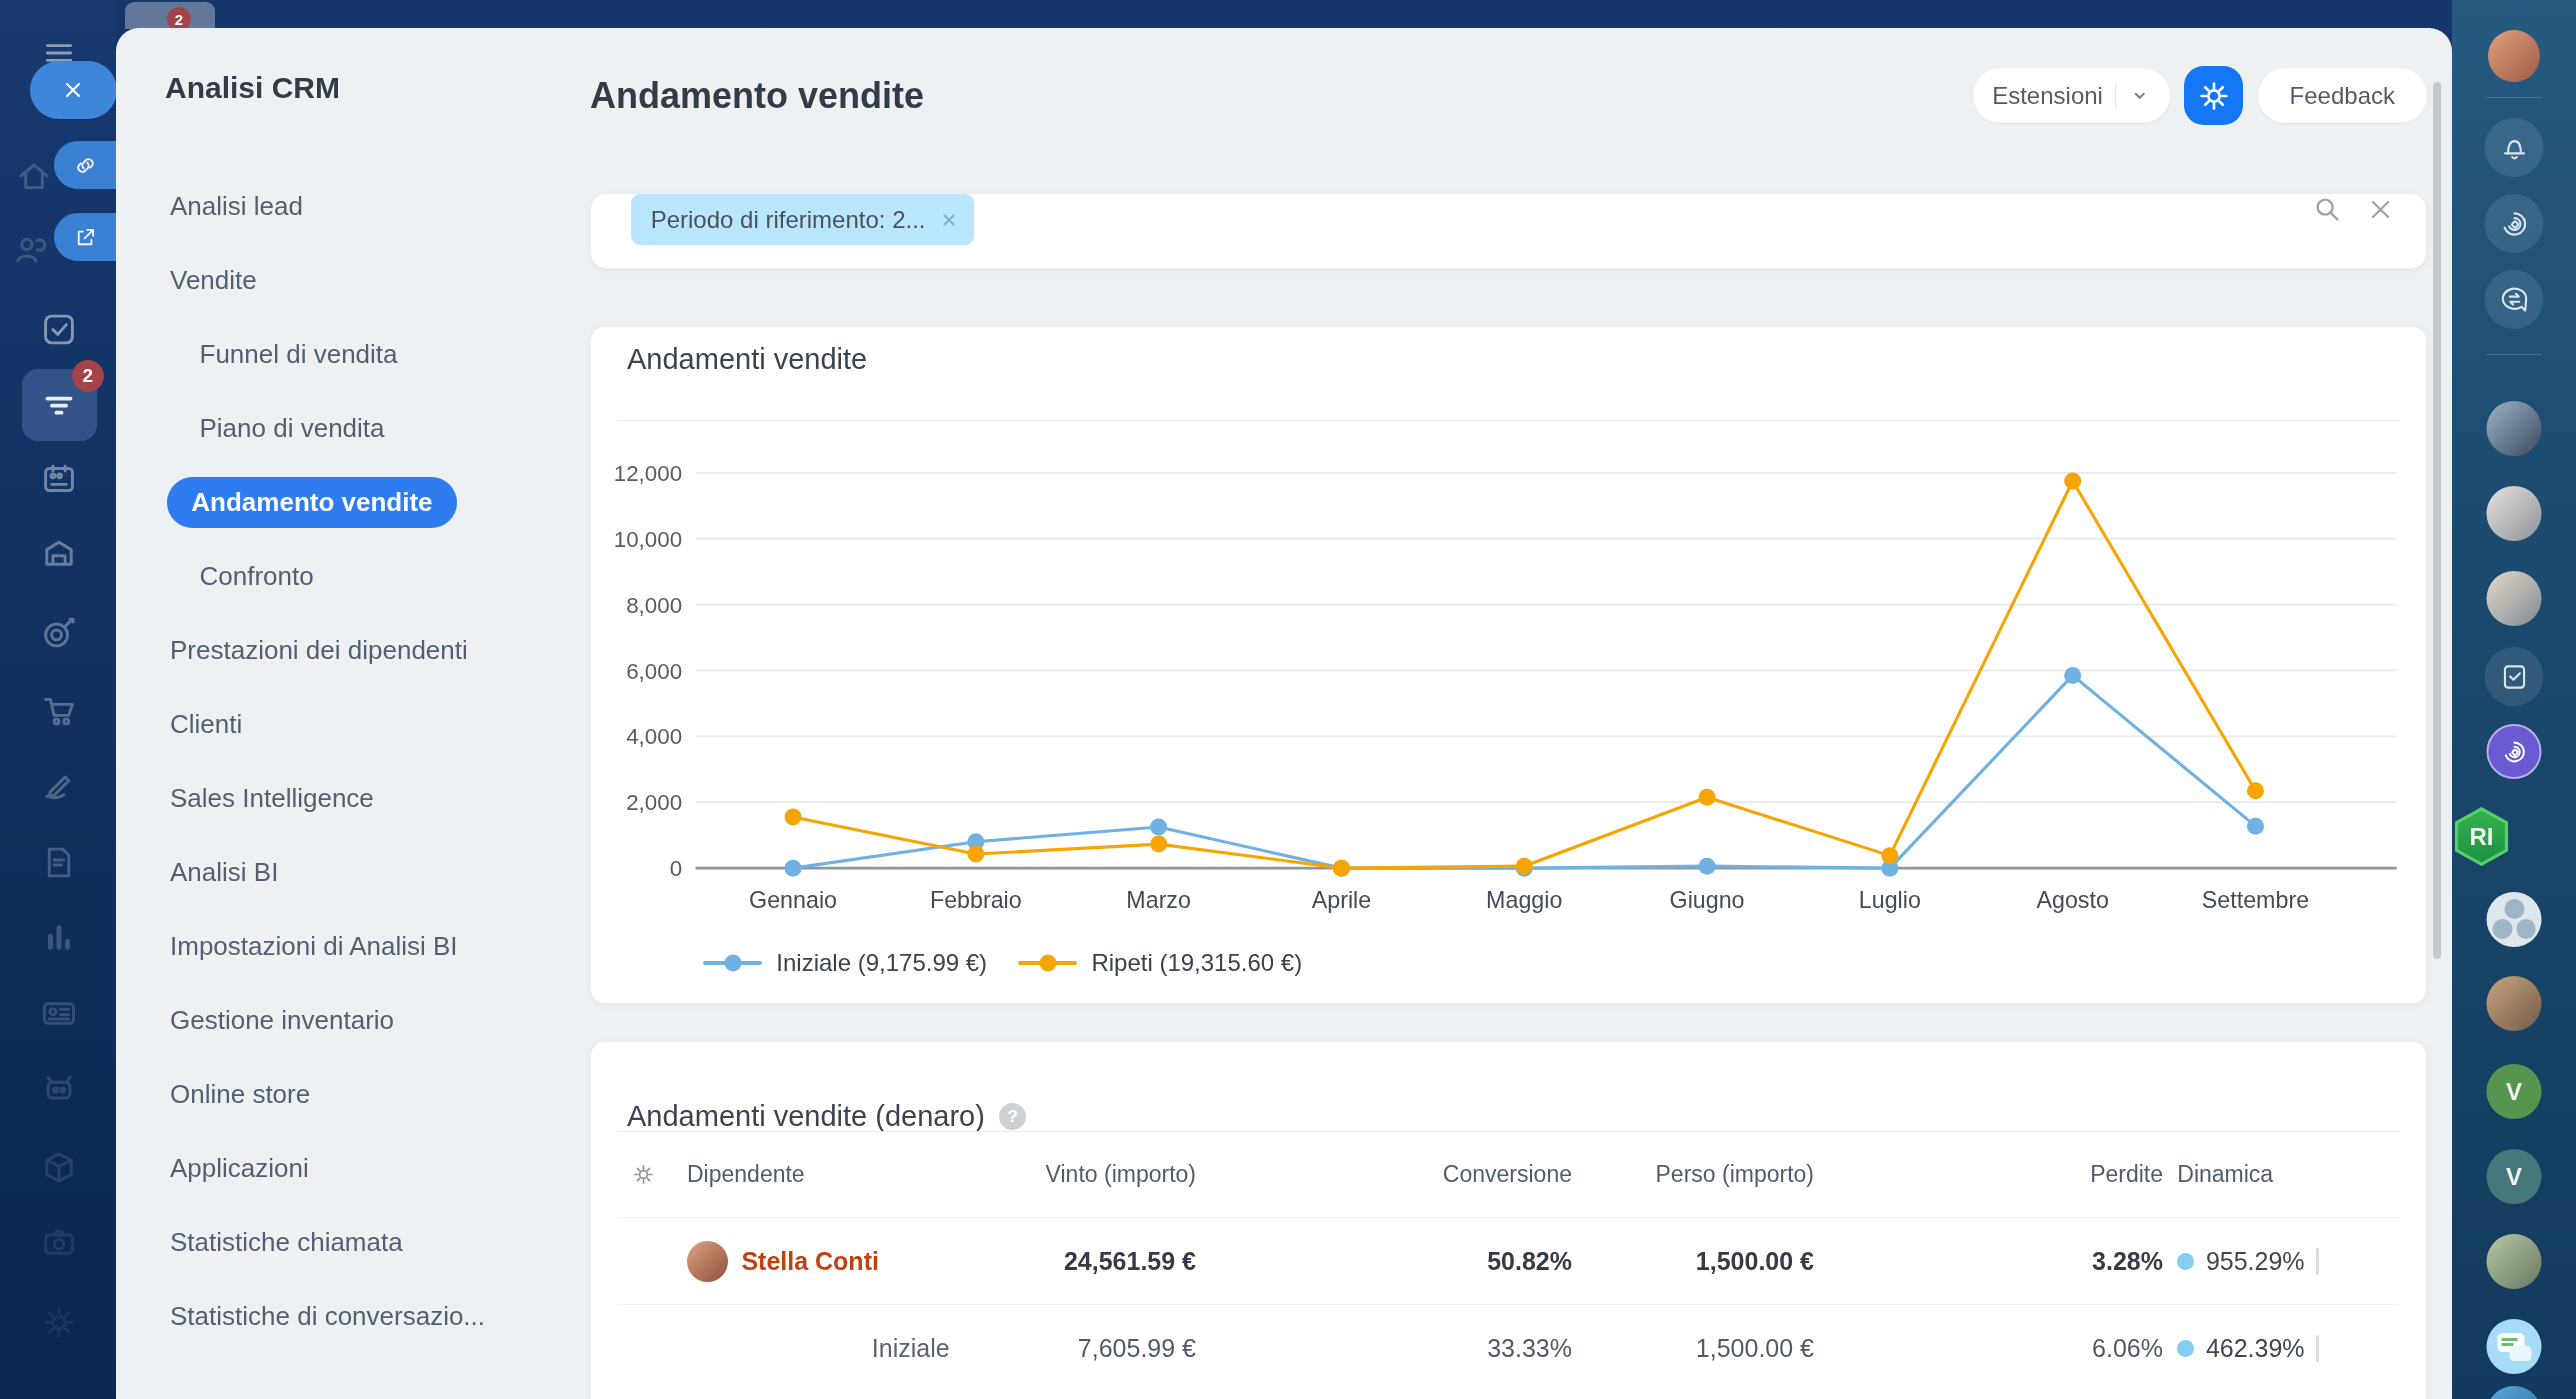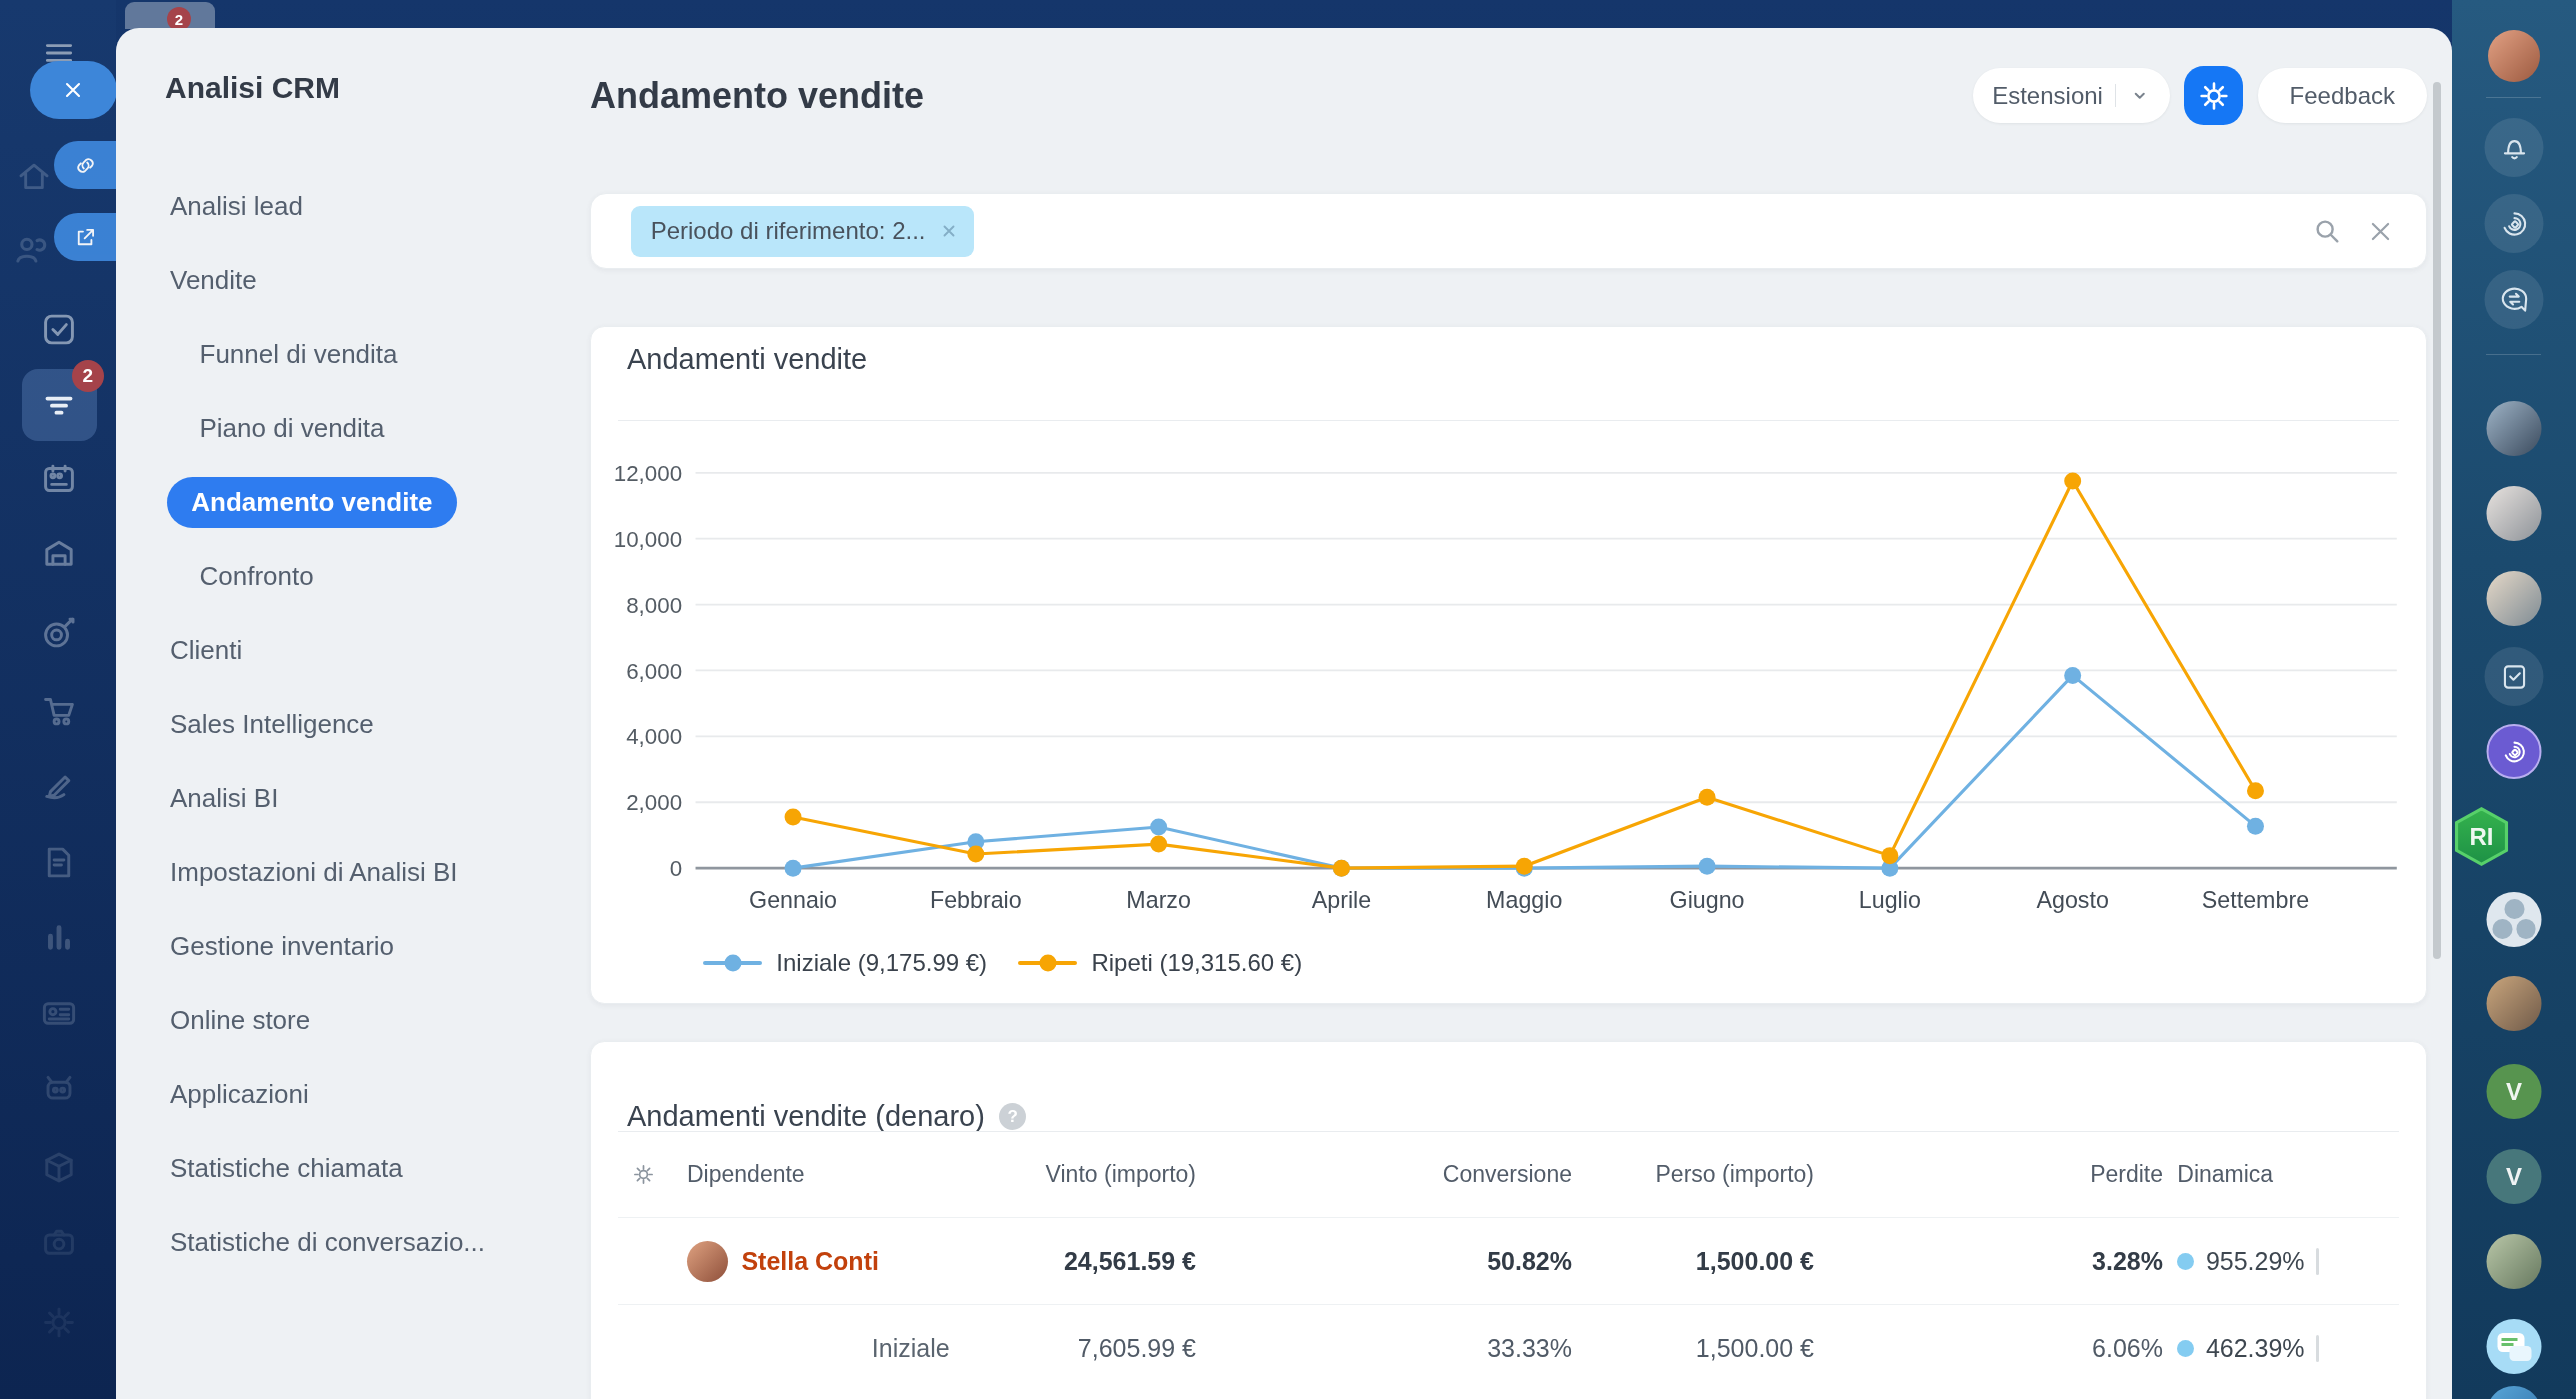--- a/index.html
+++ b/index.html
@@ -66,21 +66,21 @@
                 font-size:24px; color:#525c69; box-shadow:0 0.9px 2.7px rgba(50,60,70,.08); cursor:pointer; }
   .ext-pill { padding:0 19.7px; gap:12.5px; }
   .vdiv { width:0.9px; height:23px; background:#dfe3e7; }
   .gear-btn { width:59px; height:59px; border-radius:19.7px; background:#1577f5; display:flex;
               align-items:center; justify-content:center; color:#fff; cursor:pointer; }
   .fb-pill { padding:16px 32px; }
 
   .card { position:absolute; left:0; background:#fff; border-radius:14.3px;
           box-shadow:0 1.8px 5.4px rgba(60,70,80,.06); border:0.9px solid #e9edf0; }
   .filter-card { top:165px; width:1837px; height:76px; border-radius:16px;
-                 display:flex; align-items:center; padding:0 32px 0 40px; }
+                 display:flex; align-items:flex-start; padding:0 32px 0 40px; }
   .chip { display:flex; align-items:center; height:51px; background:#b9e6fa; border-radius:9px;
           padding:0 16px 0 19.7px; font-size:24px; color:#49525c; cursor:pointer; }
   .chip-x { margin-left:14.3px; color:#84aec6; }
   .filter-icons { margin-left:auto; display:flex; align-items:center; gap:25px; color:#9aa2ab; }
 
   .chart-card { top:298px; width:1837px; height:678px; }
   .card-title { position:absolute; left:36px; top:16px; font-size:29px; font-weight:500; color:#3a434f; }
   .card-div { position:absolute; left:27px; right:27px; top:93px; height:0.9px; background:#e9ecef; }
   #trend-svg { position:absolute; left:0; top:0; }
   .legend { position:absolute; left:112px; top:622px; display:flex; align-items:center; gap:31px; }
@@ -321,20 +321,21 @@
     <h1 class="sb-title">Analisi CRM</h1>
     <ul class="menu" id="menu-list">
         <li class="menu-item">Analisi lead</li>
         <li class="menu-item">Vendite</li>
         <li class="menu-item sub">Funnel di vendita</li>
         <li class="menu-item sub">Piano di vendita</li>
         <li class="menu-item sub active">
           <span class="menu-pill">Andamento vendite</span>
         </li>
         <li class="menu-item sub">Confronto</li>
+        <li class="menu-item">Prestazioni dei dipendenti</li>
         <li class="menu-item">Clienti</li>
         <li class="menu-item">Sales Intelligence</li>
         <li class="menu-item">Analisi BI</li>
         <li class="menu-item">Impostazioni di Analisi BI</li>
         <li class="menu-item">Gestione inventario</li>
         <li class="menu-item">Online store</li>
         <li class="menu-item">Applicazioni</li>
         <li class="menu-item">Statistiche chiamata</li>
         <li class="menu-item">Statistiche di conversazio...</li>
       </ul>

